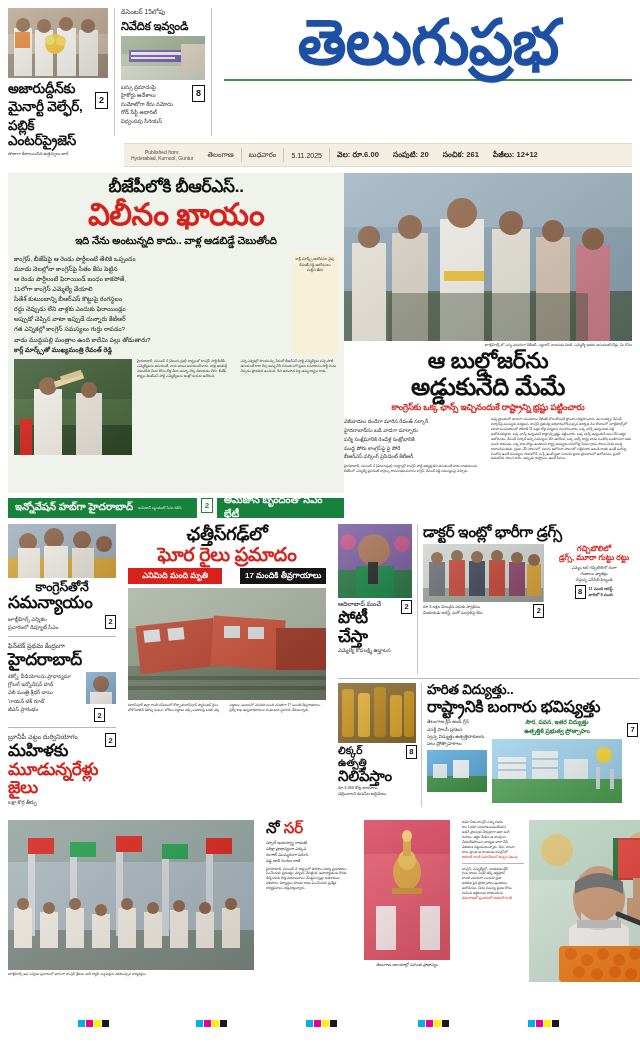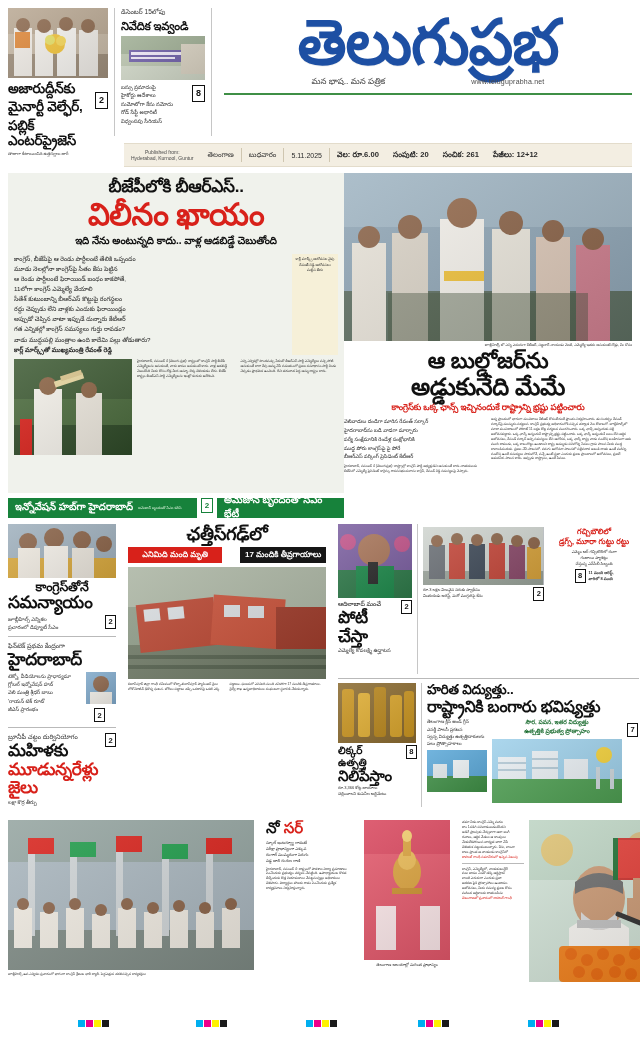--- a/index.html
+++ b/index.html
@@ -232,24 +232,20 @@
           <div>విధ్వంసపు సీరియస్</div>
         </div>
         <div class="pgmark" style="margin-top:2px;">8</div>
       </div>
     </div>
 
     <div class="vrule" style="height:128px;"></div>
 
     <div class="mh-main">
       <div class="logo">తెలుగుప్రభ</div>
-      <div class="logo-sub">
-        <div class="logo-tag">మన భాష.. మన పత్రిక</div>
-        <div class="logo-url">www.teluguprabha.net</div>
-      </div>
       <div class="logo-underline"></div>
     </div>
   </div>
 
   <div class="infobar" style="margin-left:116px;align-items:center;">
     <div class="cell pub">
       <div>Published from:</div>
       <div>Hyderabad, Kurnool, Guntur</div>
     </div>
     <div class="cell">తెలంగాణ</div>
@@ -438,20 +434,21 @@
           </div>
           <div class="pgmark sm">2</div>
         </div>
       </div>
     </div>
 
     <div class="vrule"></div>
 
     <div class="mid-c2">
       <div class="ch-head1">ఛత్తీస్‌గఢ్‌లో</div>
+      <div class="ch-head2">ఘోర రైలు ప్రమాదం</div>
       <div class="ch-bars">
         <div class="rb">ఎనిమిది మంది మృతి</div>
         <div class="kb">17 మందికి తీవ్రగాయాలు</div>
       </div>
       <div class="photo" style="width:100%;height:112px;margin-top:4px;">
         <svg width="198" height="112" viewBox="0 0 198 112" preserveAspectRatio="none">
           <rect width="198" height="112" fill="#8d9a86"></rect>
           <rect x="0" y="0" width="198" height="40" fill="#aab4a2"></rect>
           <rect x="0" y="78" width="198" height="34" fill="#6f7a66"></rect>
           <g>
@@ -502,20 +499,21 @@
               <div class="m-head-lg">పోటీ చేస్తా</div>
               <div class="m-sub">ఎమ్మెల్యే కోవలక్ష్మి ఉద్ఘాటన</div>
             </div>
             <div class="pgmark sm">2</div>
           </div>
         </div>
 
         <div class="vrule" style="height:150px;"></div>
 
         <div style="flex:1;">
+          <div class="dr-head">డాక్టర్ ఇంట్లో భారీగా డ్రగ్స్</div>
           <div style="display:flex;gap:5px;margin-top:3px;">
             <div style="flex:1.35;">
               <div class="photo" style="width:100%;height:58px;">
                 <svg width="120" height="58" viewBox="0 0 120 58" preserveAspectRatio="none">
                   <rect width="120" height="58" fill="#cfd4cf"></rect>
                   <rect x="0" y="44" width="120" height="14" fill="#9aa39a"></rect>
                   <rect x="6" y="18" width="16" height="34" fill="#6a6f75"></rect>
                   <circle cx="14" cy="14" r="6" fill="#8a6348"></circle>
                   <rect x="26" y="16" width="16" height="36" fill="#c4473a"></rect>
                   <circle cx="34" cy="12" r="6" fill="#8a6348"></circle>

